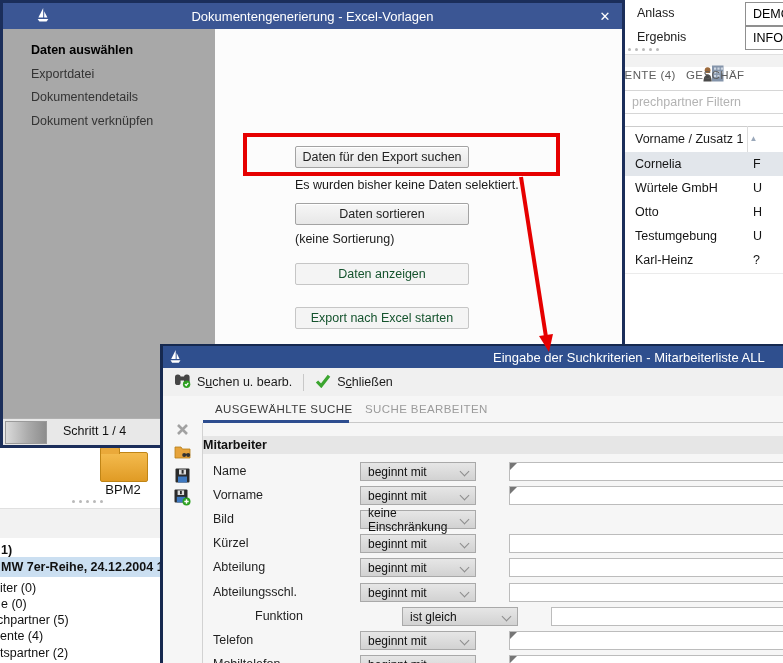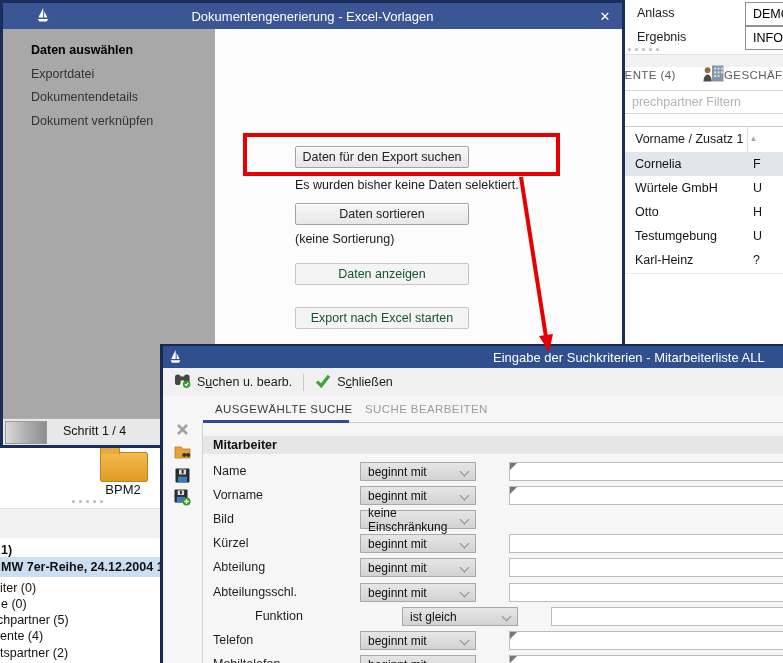--- a/index.html
+++ b/index.html
@@ -65,21 +65,21 @@
   .tb-btn{display:flex;align-items:center;gap:6px;cursor:pointer;color:#1b1b1b;font-size:12.5px;}
   .tb-sep{width:1px;height:17px;background:#c8c8c8;margin:0 11px;}
   .mn{text-decoration:underline;}
   .d2-strip-icon{left:9px;width:20px;height:18px;display:flex;align-items:center;justify-content:center;cursor:pointer;}
   .vline{left:39px;top:77px;bottom:0;width:1px;background:#d2d2d2;}
   .tab{top:57px;font-size:11.5px;letter-spacing:.4px;cursor:pointer;}
   .tab.active{color:#3b3b3b;}
   .tab.idle{color:#9b9b9b;}
   .tab-underline{left:40px;top:74px;width:146px;height:3px;background:#2d4d8f;}
   .tab-line{left:186px;right:0;top:76px;height:1px;background:#c9c9c9;}
-  .sec-band{left:40px;right:0;top:90px;height:18px;background:#e6e6e6;display:flex;align-items:center;padding-left:10px;font-weight:bold;color:#111;}
+  .sec-band{left:40px;right:0;top:90px;height:18px;background:#e6e6e6;display:flex;align-items:center;font-weight:bold;color:#111;}
   .f-row{left:0;right:0;height:20px;}
   .f-label{position:absolute;left:50px;top:2px;color:#1f1f1f;}
   .f-select{position:absolute;left:197px;top:0;width:116px;height:19px;
        background:linear-gradient(#e6e6e6,#d2d2d2);border:1px solid #a9a9a9;box-sizing:border-box;
        display:flex;align-items:center;padding-left:7px;font-size:12px;color:#111;cursor:pointer;}
   .chev{position:absolute;right:7px;top:5px;width:6px;height:6px;border-left:1.8px solid #8d8d8d;border-bottom:1.8px solid #8d8d8d;transform:rotate(-45deg);}
   .f-input{position:absolute;left:346px;top:0;width:280px;height:19px;background:#fff;border:1px solid #bcbcbc;box-sizing:border-box;cursor:text;}
   .f-input.wedge:before{content:"";position:absolute;left:0;top:0;width:0;height:0;
        border-top:7px solid #757575;border-right:7px solid transparent;}
 
@@ -121,21 +121,21 @@
           <rect x="17.8" y="2.5" width="2.2" height="2.2" fill="#cdd6e2"></rect>
         <rect x="11" y="6.2" width="2.2" height="2.2" fill="#cdd6e2"></rect>
           <rect x="14.4" y="6.2" width="2.2" height="2.2" fill="#cdd6e2"></rect>
           <rect x="17.8" y="6.2" width="2.2" height="2.2" fill="#cdd6e2"></rect>
         <rect x="11" y="9.9" width="2.2" height="2.2" fill="#cdd6e2"></rect>
           <rect x="14.4" y="9.9" width="2.2" height="2.2" fill="#cdd6e2"></rect>
         <circle cx="4.6" cy="5.2" r="2.9" fill="#9c6a3c"></circle>
         <path d="M0.5 16.5 C0.5 11.5 3 9.5 4.6 9.5 C6.2 9.5 8.7 11.5 8.7 16.5 Z" fill="#4a4a4a"></path>
       </svg>
     </span>
-    <span class="abs secTab" style="left:724px;top:69px;">GESCHÄF</span>
+    <span class="abs secTab" style="left:686px;top:69px;">GESCHÄF</span>
 
     <input class="abs filter" style="left: 620px; top: 90px;" placeholder="prechpartner Filtern">
 
     <div class="abs tbl-head" style="left:625px;top:126px;width:158px;height:26px;">
       <span class="ht"><span>Vorname / Zusatz 1</span><span class="sortarrow">▲</span></span>
     </div>
     <div class="abs colline" style="left:747px;top:126px;height:147px;"></div>
 
     <div class="abs tbl-row sel" style="left:625px;top:152px;width:158px;height:24px;">
       <span class="c1">Cornelia</span>

